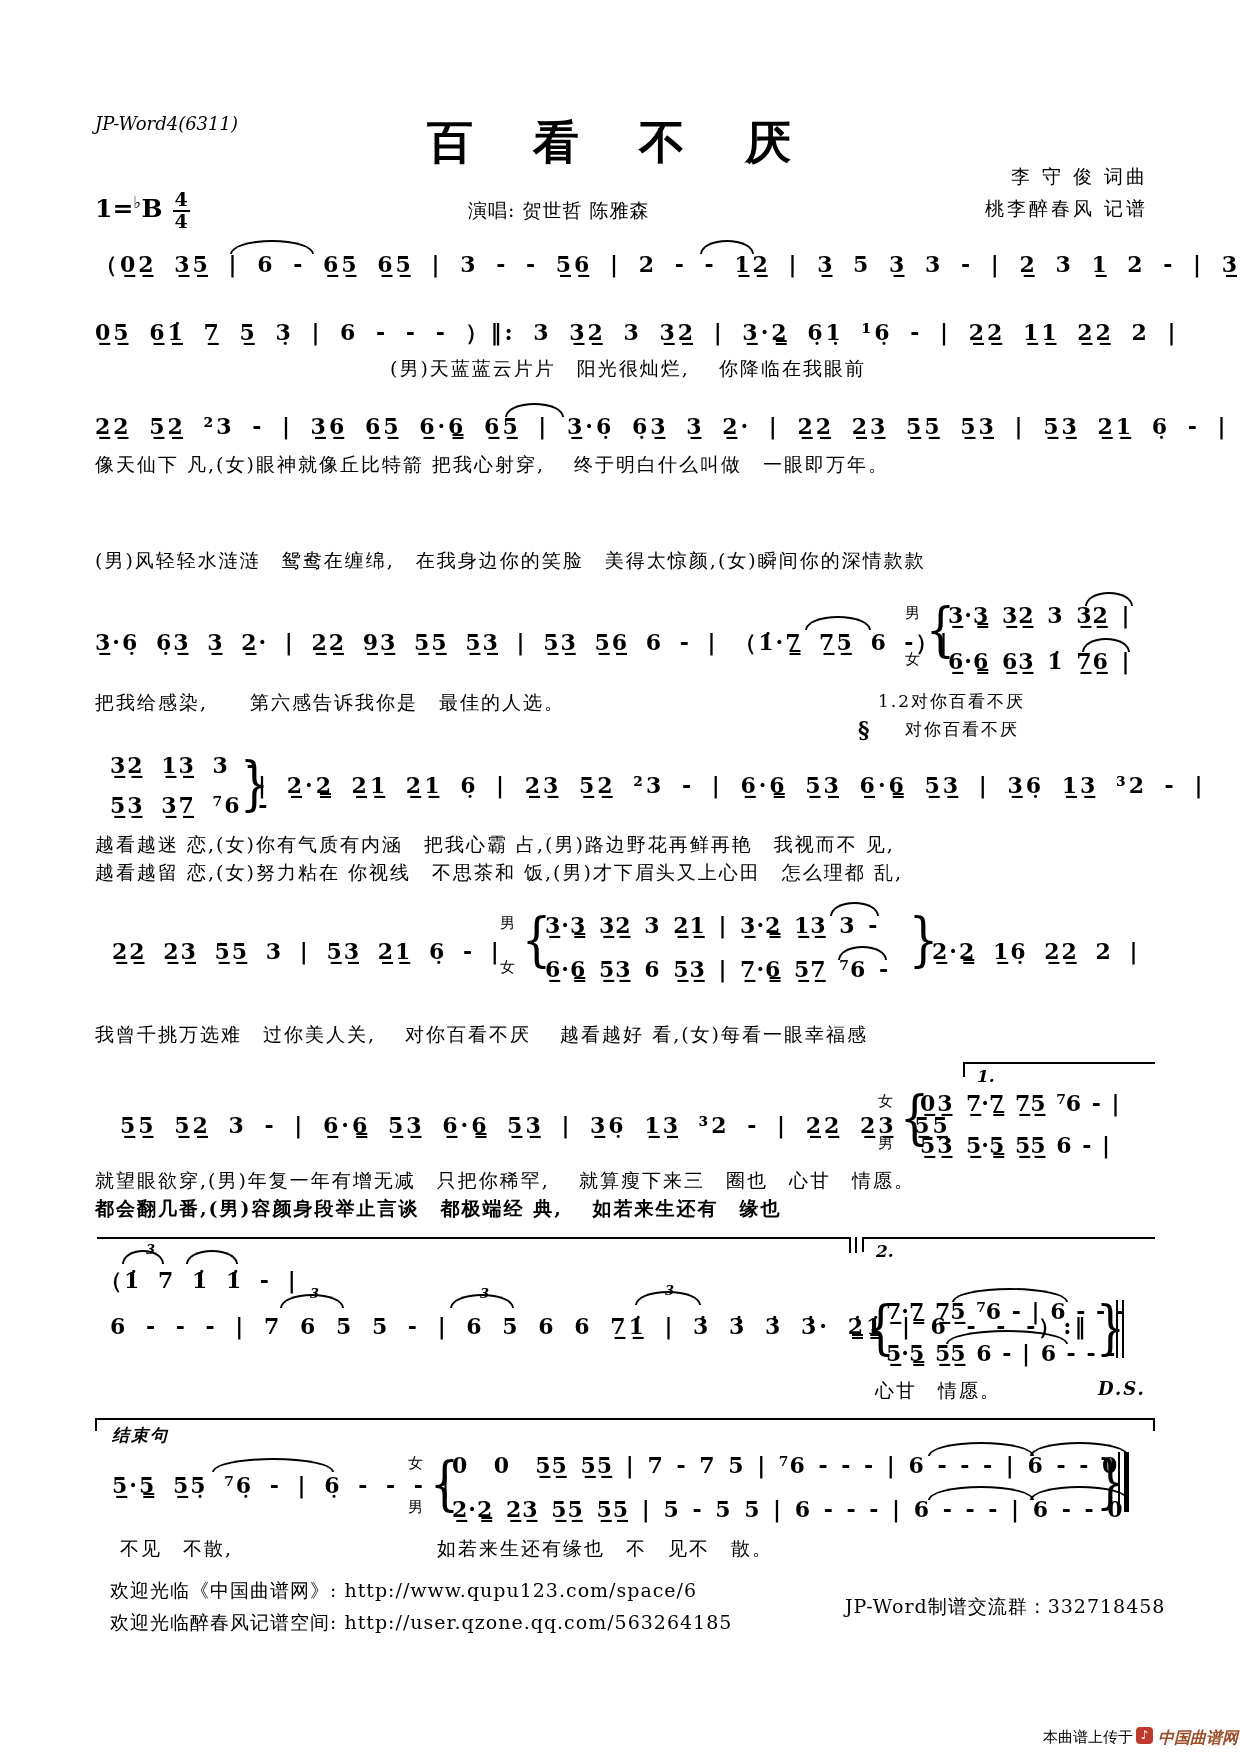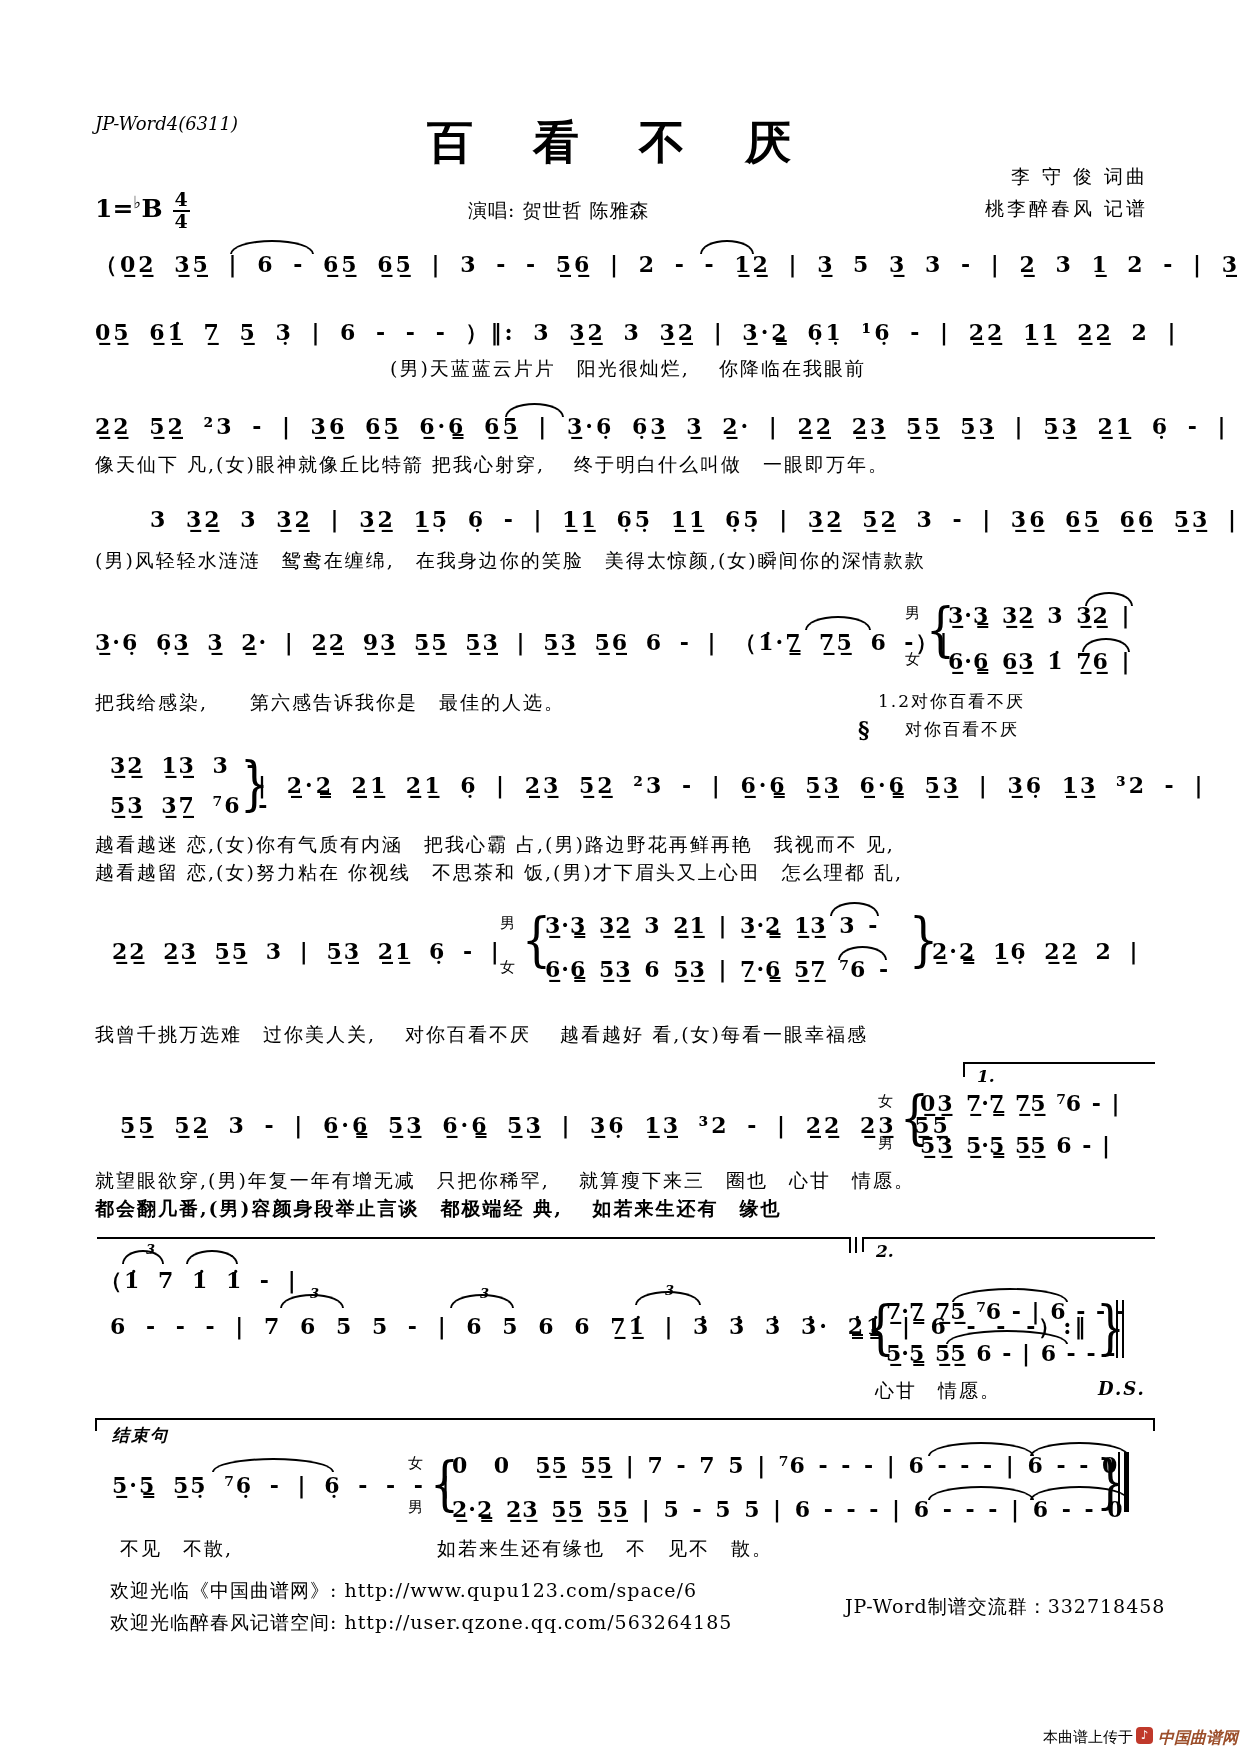--- a/index.html
+++ b/index.html
@@ -55,21 +55,20 @@
   <div class="arc" style="left:230px;top:240px;width:80px;"></div>
   <div class="arc" style="left:700px;top:240px;width:50px;"></div>
 
   <div class="n" style="left:95px;top:318px;letter-spacing:3px;">0̲5̲ 6̲1̲̇ 7̲ 5̲ 3̣ | 6 - - - ）‖: 3 3̲2̲ 3 3̲2̲ | 3̲·2̳ 6̣1̣ ¹6̣ - | 2̲2̲ 1̲1̲ 2̲2̲ 2 |</div>
   <div class="l" style="left:390px;top:356px;">(男)天蓝蓝云片片　阳光很灿烂,　 你降临在我眼前</div>
 
   <div class="n" style="left:95px;top:413px;letter-spacing:3px;">2̲2̲ 5̲2̲ ²3 - | 3̲6̲ 6̲5̲ 6̲·6̳ 6̲5̲ | 3̲·6̣ 6̣3̲ 3̲ 2̲· | 2̲2̲ 2̲3̲ 5̲5̲ 5̲3̲ | 5̲3̲ 2̲1̲ 6̣ - |</div>
   <div class="arc" style="left:505px;top:403px;width:55px;"></div>
   <div class="l" style="left:95px;top:452px;">像天仙下 凡,(女)眼神就像丘比特箭 把我心射穿,　 终于明白什么叫做　一眼即万年。</div>
 
-  <div class="n" style="left:150px;top:506px;letter-spacing:3px;">3 3̲2̲ 3 3̲2̲ | 3̲2̲ 1̲5̣ 6̣ - | 1̲1̲ 6̣5̣ 1̲1̲ 6̣5̣ | 3̲2̲ 5̲2̲ 3 - | 3̲6̲ 6̲5̲ 6̲6̲ 5̲3̲ |</div>
   <div class="l" style="left:95px;top:548px;">(男)风轻轻水涟涟　鸳鸯在缠绵,　在我身边你的笑脸　美得太惊颜,(女)瞬间你的深情款款</div>
 
   <div class="n" style="left:95px;top:628px;">3̲·6̣ 6̣3̲ 3̲ 2̲· | 2̲2̲ 9̲3̲ 5̲5̲ 5̲3̲ | 5̲3̲ 5̲6̲ 6 - | （1̇·7̳ 7̲5̲ 6 -）|</div>
   <div class="arc" style="left:805px;top:616px;width:62px;"></div>
   <div class="sm" style="left:905px;top:604px;">男</div>
   <div class="sm" style="left:905px;top:650px;">女</div>
   <div class="brace" style="left:922px;top:604px;">{</div>
   <div class="n" style="left:948px;top:602px;letter-spacing:1px;word-spacing:4px;">3̲·3̳ 3̲2̲ 3 3̲2̲ |</div>
   <div class="n" style="left:948px;top:648px;letter-spacing:1px;word-spacing:4px;">6̲·6̳ 6̲3̲ 1̇ 7̲6̲ |</div>
   <div class="arc" style="left:1085px;top:592px;width:44px;"></div>

